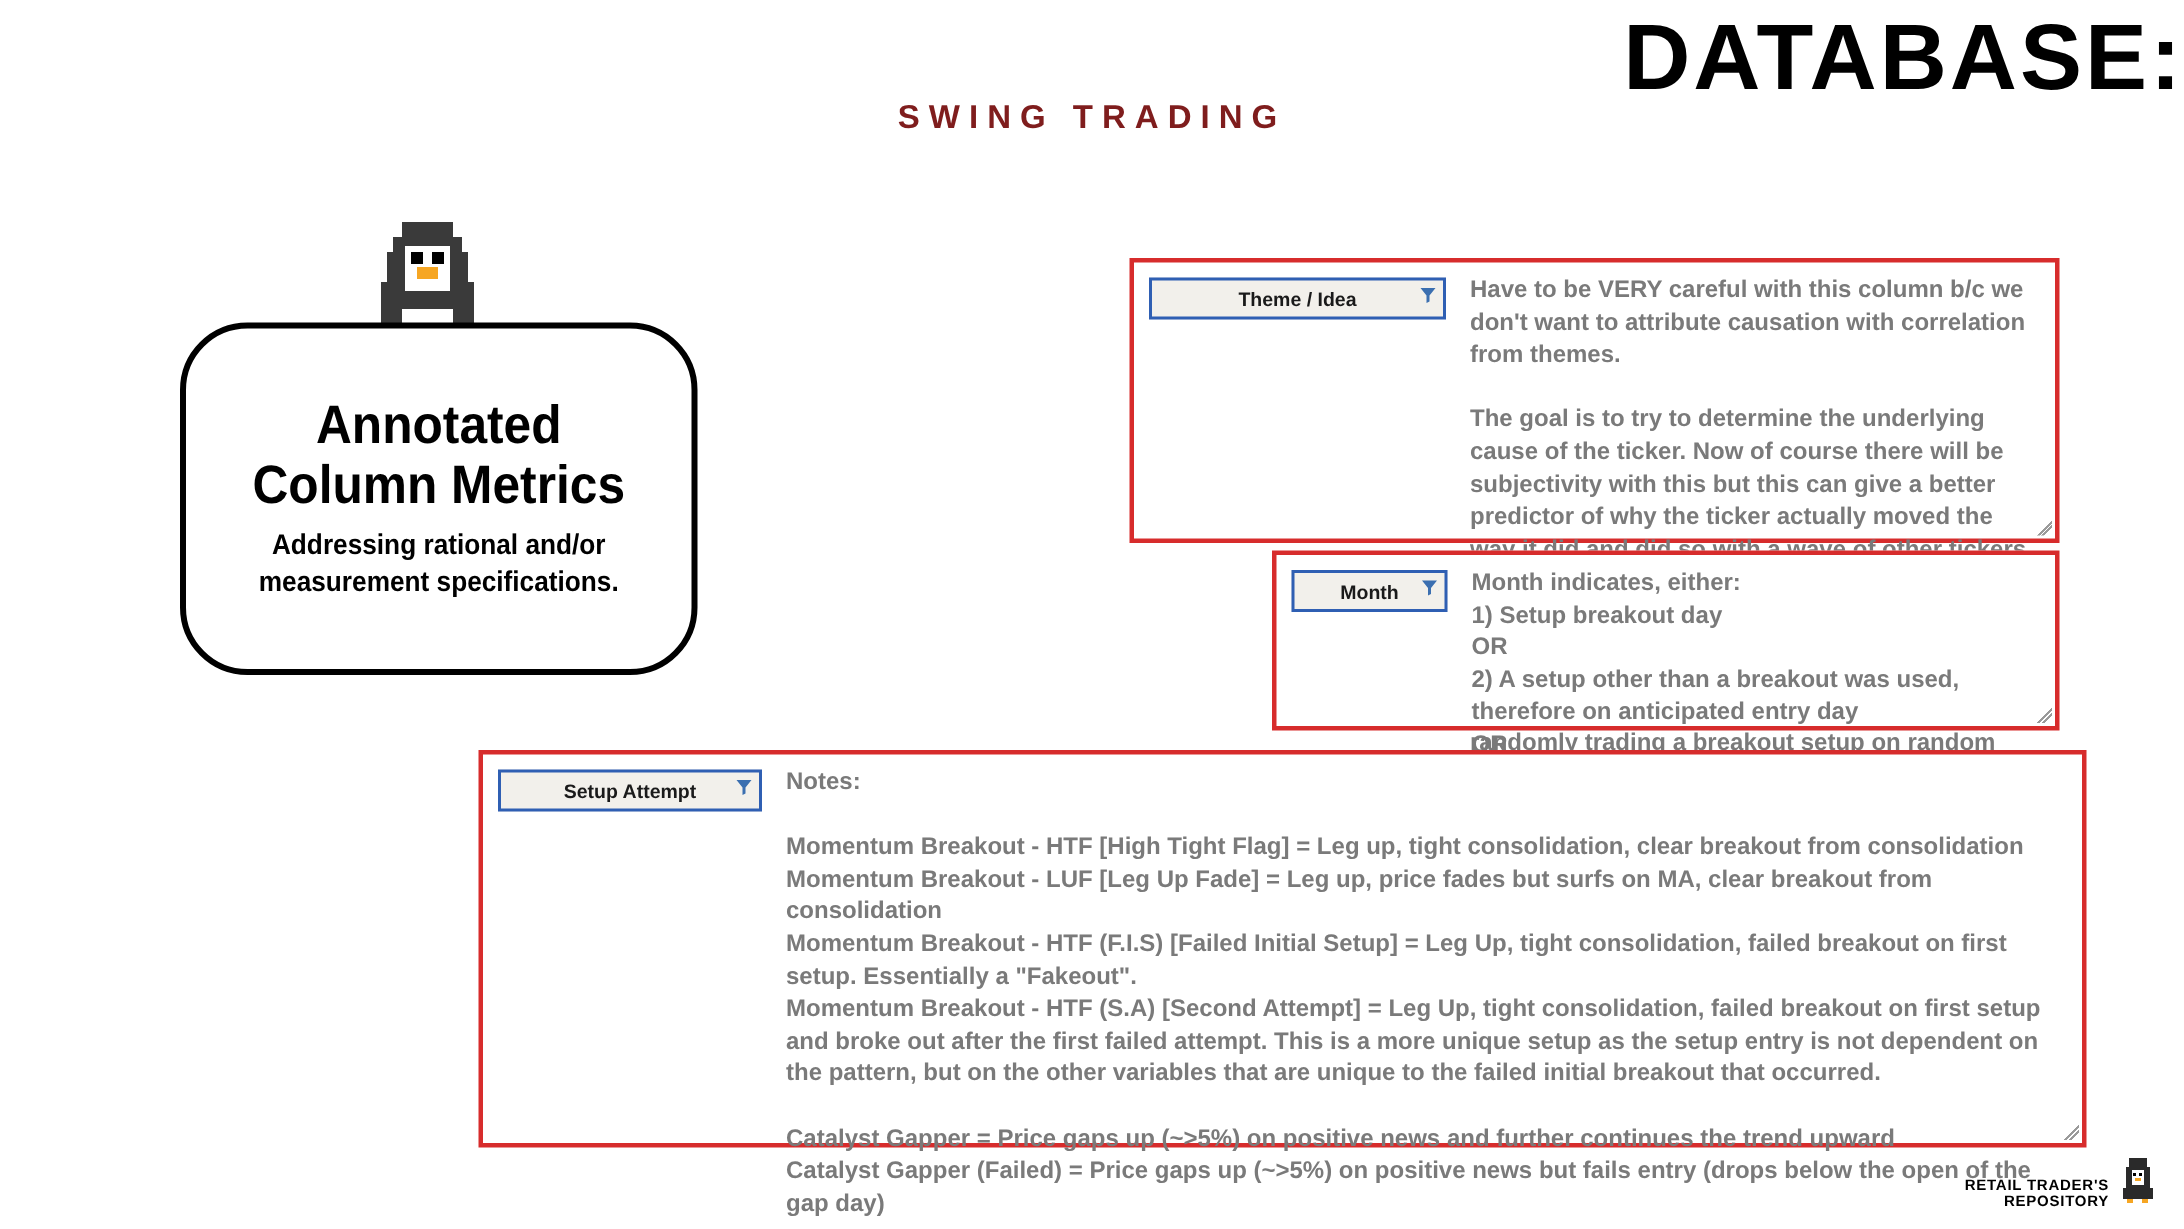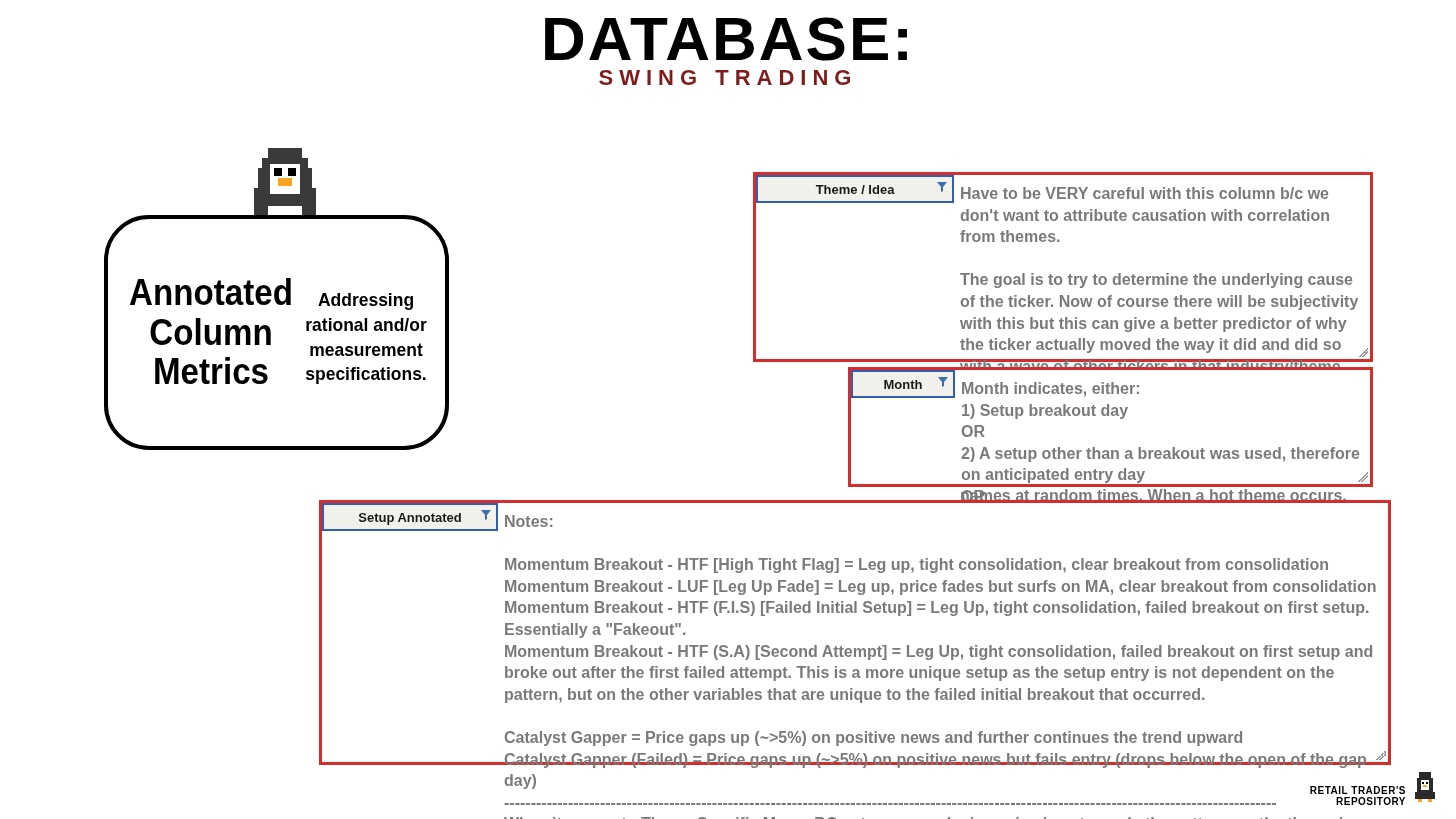--- a/index.html
+++ b/index.html
@@ -18,20 +18,21 @@
     width: 100%;
     text-align: center;
   }
   .title-line1 {
     font-family: "Arial Black", Impact, sans-serif;
     font-weight: 900;
     font-size: 62px;
     letter-spacing: 2px;
     line-height: 0.95;
     color: #000;
+    text-align: right;
   }
   .title-line2 {
     font-family: "Arial Black", Impact, sans-serif;
     font-weight: 900;
     font-size: 62px;
     letter-spacing: 3px;
     line-height: 0.95;
     color: #000;
   }
   .title-sub {
@@ -39,28 +40,29 @@
     font-weight: 900;
     font-size: 22px;
     letter-spacing: 6px;
     color: #7f1d1d;
     margin-top: -4px;
   }
 
   
   .bubble {
     position: absolute;
-    left: 104px;
+    left: 120px;
     top: 215px;
     width: 345px;
     height: 235px;
     border: 4px solid #000;
     border-radius: 45px;
     background: #fff;
     display: flex;
+    flex-direction: column;
     align-items: center;
     justify-content: center;
     padding: 18px 22px;
     text-align: center;
   }
   .bubble h2 {
     font-family: "Arial Black", Impact, sans-serif;
     font-weight: 800;
     font-size: 36px;
     line-height: 1.1;
@@ -90,21 +92,21 @@
     position: absolute;
     border: 3px solid #d72c2c;
     background: #fff;
     display: flex;
     align-items: stretch;
   }
   .col-header {
     flex: 0 0 auto;
     background: #f2f0eb;
     border: 2px solid #2f5fb3;
-    margin: 0;
+    margin: 10px;
     position: relative;
     font-family: Arial, sans-serif;
     font-weight: 700;
     font-size: 13px;
     color: #1a1a1a;
     text-align: center;
     padding-top: 5px;
     height: 28px;
   }
   .col-header .filter {
@@ -236,21 +238,21 @@
 2) A setup other than a breakout was used, therefore on anticipated entry day
 OR
 3) If a trend has started and the brief consolidation has occurred before continuing to trend. That consolidation month will be used.
 eg. Price bounces off of a moving average clearly as a trend in present (pullback play)</div>
   <div class="resize-grip"></div>
 </div>
 
 <div id="panel-setup" class="panel">
   <div class="col-header-wrap">
     <div class="col-header">
-      <span>Setup Annotated</span>
+      <span>Setup Attempt</span>
       <span class="filter">
         <svg viewBox="0 0 12 12">
             <path d="M1 1 h10 l-4 5 v4 l-2 1 v-5 z" fill="#3b6fb0"></path>
           </svg>
       </span>
     </div>
   </div>
   <div class="panel-body">Notes:
 
 Momentum Breakout - HTF [High Tight Flag] = Leg up, tight consolidation, clear breakout from consolidation

